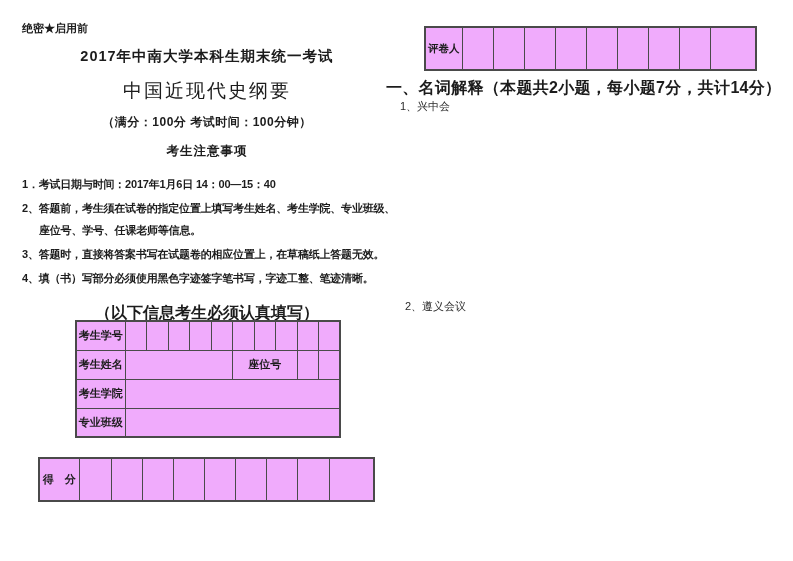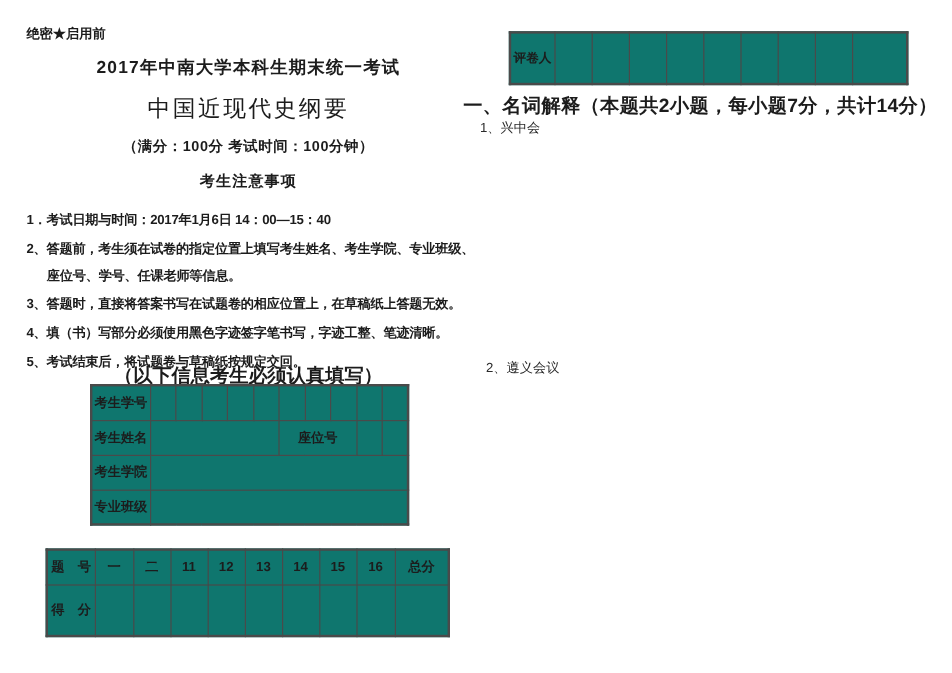--- a/index.html
+++ b/index.html
@@ -12,21 +12,21 @@
   .center-left { left:0; width:414px; text-align:center; }
   .classification { left:22px; top:21px; font-size:11px; font-weight:bold; }
   .exam-title { top:47px; font-size:14.5px; font-weight:bold; letter-spacing:1px; }
   .course-title { top:78px; font-size:19px; font-weight:normal; letter-spacing:2px; }
   .score-time { top:114px; font-size:12px; font-weight:bold; letter-spacing:0.5px; }
   .notice-heading { top:143px; font-size:12.5px; font-weight:bold; letter-spacing:1px; }
   .notices { left:22px; top:174px; width:380px; font-size:11px; font-weight:bold; }
   .notice-item { line-height:21.5px; margin-bottom:2.5px; padding-left:17px; text-indent:-17px; letter-spacing:-0.2px; }
   .caption1 { top:303px; font-size:16px; font-weight:bold; }
   .caption2 { left:0; width:402px; top:460px; text-align:center; font-size:11px; font-weight:bold; }
-  table { border-collapse:collapse; table-layout:fixed; background:#0f766e; }
+  table { border-collapse:collapse; table-layout:fixed; background:#f0abfc; }
   table, td { border:1.5px solid #4a4a4a; }
   table { border-width:2px; }
   td { font-size:11px; font-weight:bold; text-align:center; vertical-align:middle; overflow:hidden; }
   .info-table { left:75px; top:320px; width:264px; }
   .info-table tr { height:29px; }
   .score-table { left:38px; top:457px; width:335px; }
   .score-table tr.hdr { height:29px; }
   .score-table tr.val { height:43px; }
   .grader-table { left:424px; top:26px; width:331px; }
   .grader-table tr { height:43px; }
@@ -44,21 +44,20 @@
   <div class="abs center-left exam-title">2017年中南大学本科生期末统一考试</div>
   <div class="abs center-left course-title">中国近现代史纲要</div>
   <div class="abs center-left score-time">（满分：100分 考试时间：100分钟）</div>
   <div class="abs center-left notice-heading">考生注意事项</div>
 
   <div class="abs notices">
     <div class="notice-item">1．考试日期与时间：2017年1月6日 14：00—15：40</div>
     <div class="notice-item">2、答题前，考生须在试卷的指定位置上填写考生姓名、考生学院、专业班级、座位号、学号、任课老师等信息。</div>
     <div class="notice-item">3、答题时，直接将答案书写在试题卷的相应位置上，在草稿纸上答题无效。</div>
     <div class="notice-item">4、填（书）写部分必须使用黑色字迹签字笔书写，字迹工整、笔迹清晰。</div>
-    <div class="notice-item">5、考试结束后，将试题卷与草稿纸按规定交回。</div>
   </div>
 
   <div class="abs center-left caption1">（以下信息考生必须认真填写）</div>
   <table class="abs info-table">
     <colgroup>
       <col style="width:49px">
       <col style="width:21.5px">
         <col style="width:21.5px">
         <col style="width:21.5px">
         <col style="width:21.5px">
@@ -109,32 +108,20 @@
         <col style="width:31px">
         <col style="width:31px">
         <col style="width:31px">
       <col style="width:31px">
         <col style="width:31px">
         <col style="width:31px">
         <col style="width:32px">
       <col style="width:45px">
     </colgroup>
     <tbody>
-        <tr class="hdr">
-      <td>题　号</td>
-      <td>一</td>
-      <td>二</td>
-      <td>11</td>
-      <td>12</td>
-      <td>13</td>
-      <td>14</td>
-      <td>15</td>
-      <td>16</td>
-      <td>总分</td>
-    </tr>
     <tr class="val">
       <td>得　分</td>
       <td></td>
       <td></td>
       <td></td>
       <td></td>
       <td></td>
       <td></td>
       <td></td>
       <td></td>

